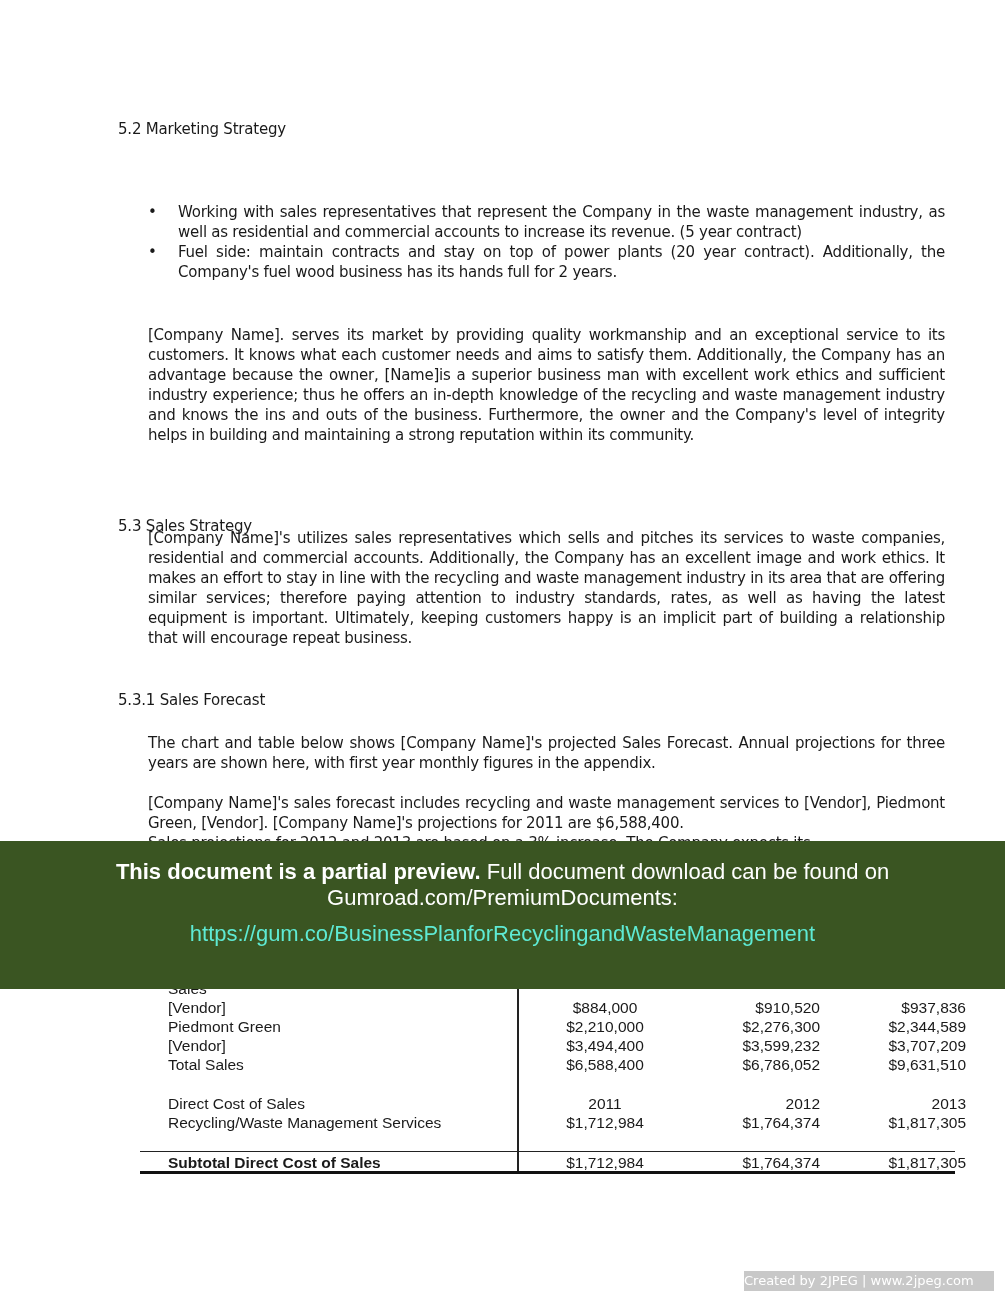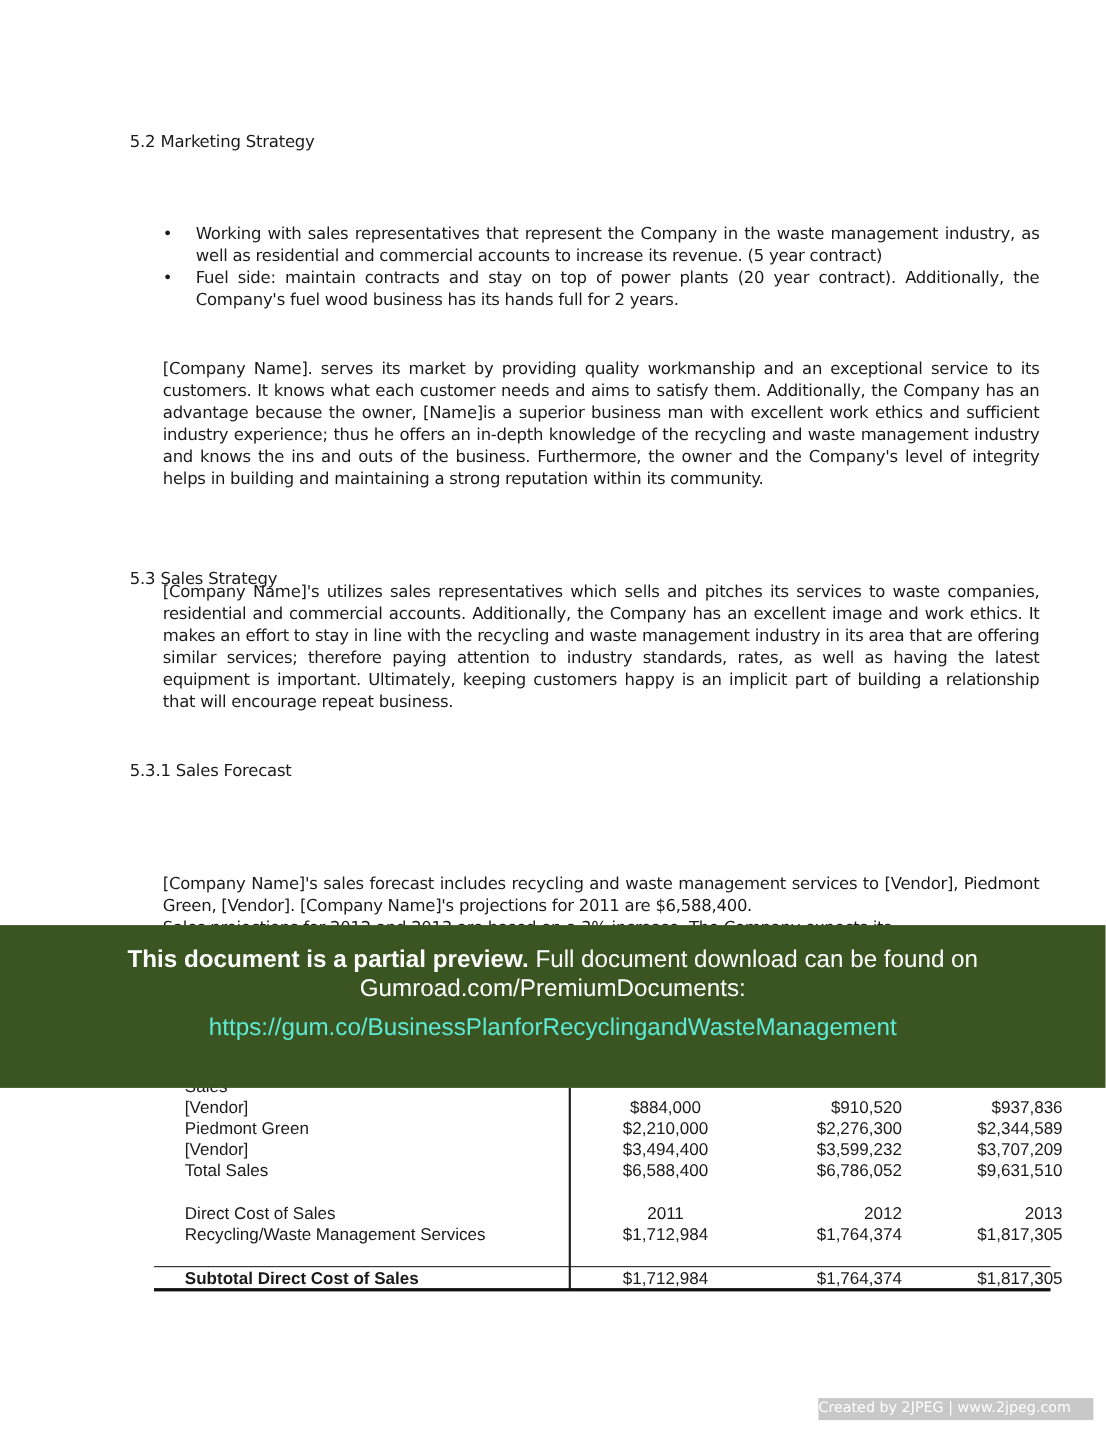--- a/index.html
+++ b/index.html
@@ -54,20 +54,21 @@
     <li><span class="dot">•</span><span>Working with sales representatives that represent the Company in the waste management industry, as well as residential and commercial accounts to increase its revenue. (5 year contract)</span></li>
     <li><span class="dot">•</span><span>Fuel side: maintain contracts and stay on top of power plants (20 year contract). Additionally, the Company's fuel wood business has its hands full for 2 years.</span></li>
   </ul>
 
   <div class="para" style="top:325px;">[Company Name]. serves its market by providing quality workmanship and an exceptional service to its customers. It knows what each customer needs and aims to satisfy them. Additionally, the Company has an advantage because the owner, [Name]is a superior business man with excellent work ethics and sufficient industry experience; thus he offers an in-depth knowledge of the recycling and waste management industry and knows the ins and outs of the business. Furthermore, the owner and the Company's level of integrity helps in building and maintaining a strong reputation within its community.</div>
 
   <div class="heading" style="top:484px;margin-top:32px;">5.3 Sales Strategy</div>
   <div class="para" style="top:528px;">[Company Name]'s utilizes sales representatives which sells and pitches its services to waste companies, residential and commercial accounts. Additionally, the Company has an excellent image and work ethics. It makes an effort to stay in line with the recycling and waste management industry in its area that are offering similar services; therefore paying attention to industry standards, rates, as well as having the latest equipment is important. Ultimately, keeping customers happy is an implicit part of building a relationship that will encourage repeat business.</div>
 
   <div class="heading" style="top:690px;">5.3.1 Sales Forecast</div>
+  <div class="para" style="top:733px;">The chart and table below shows [Company Name]'s projected Sales Forecast. Annual projections for three years are shown here, with first year monthly figures in the appendix.</div>
   <div class="para" style="top:793px;">[Company Name]'s sales forecast includes recycling and waste management services to [Vendor], Piedmont Green, [Vendor]. [Company Name]'s projections for 2011 are $6,588,400.</div>
   <div class="para" style="top:833px;">Sales projections for 2012 and 2013 are based on a 3% increase. The Company expects its</div>
 
   <div class="row" style="top:979px;">
     <span class="lbl">Sales</span>
   </div>
   <div class="vline"></div>
 
   <div class="row" style="top:998px;">
     <span class="lbl">[Vendor]</span>

